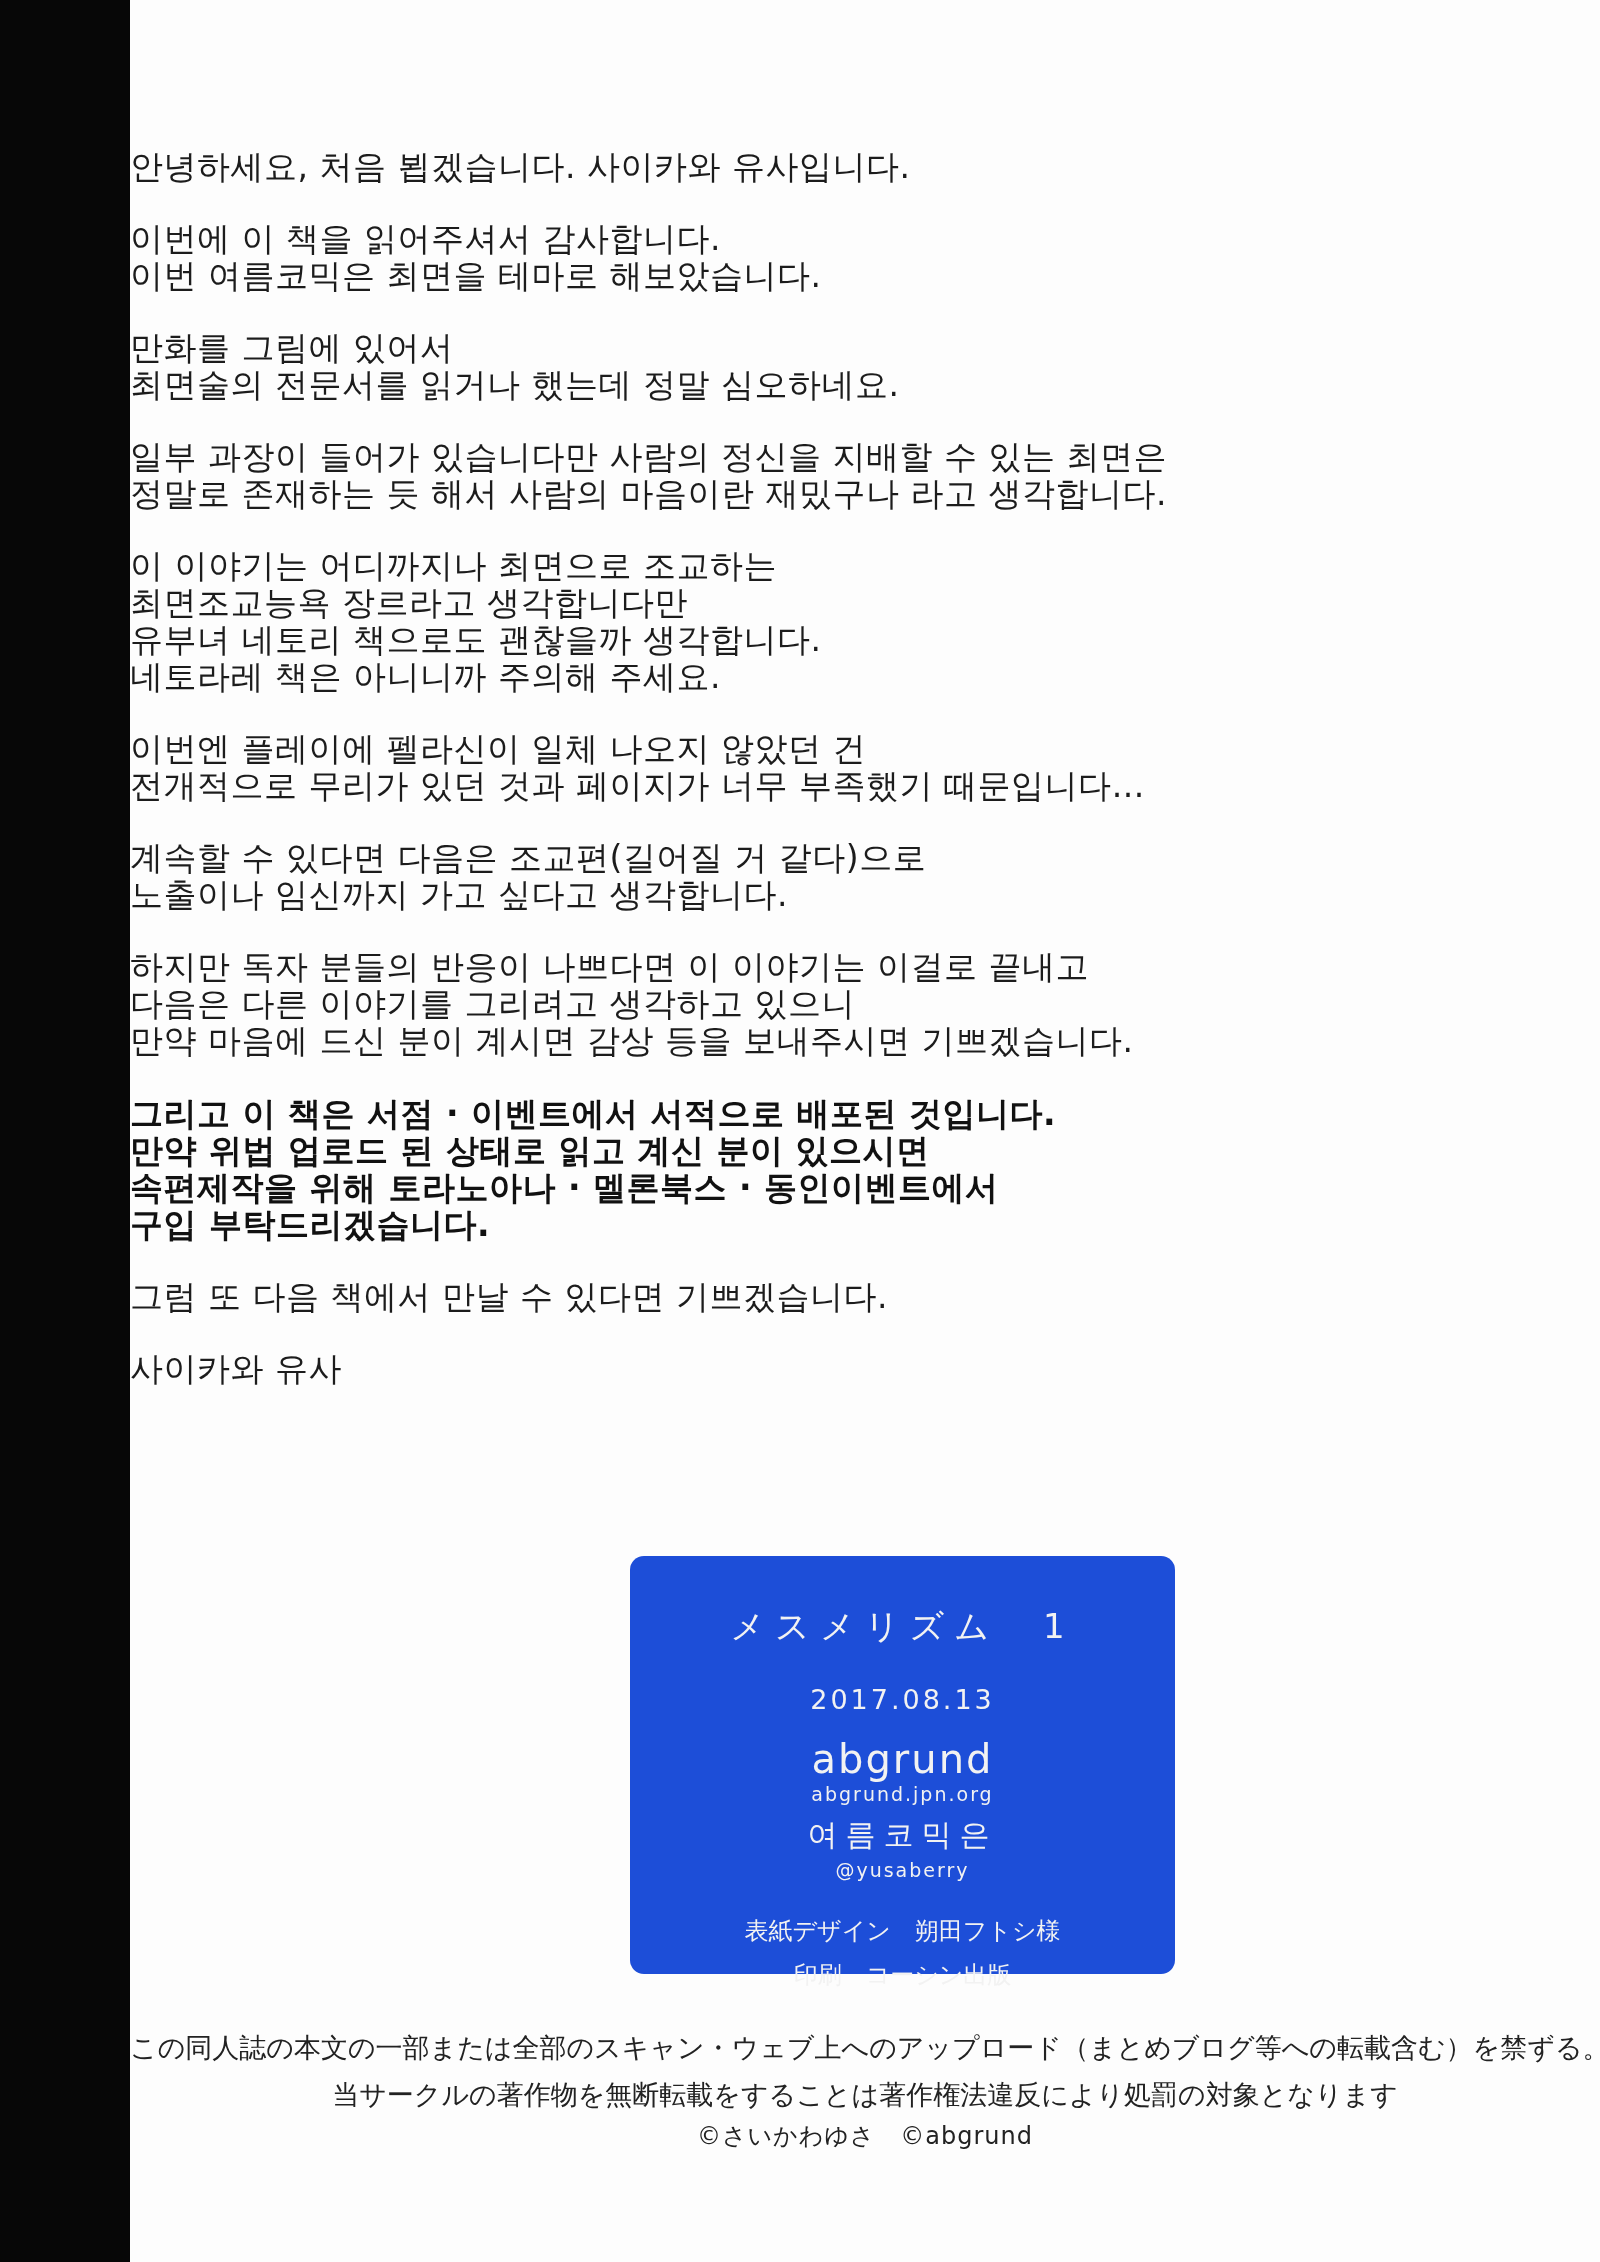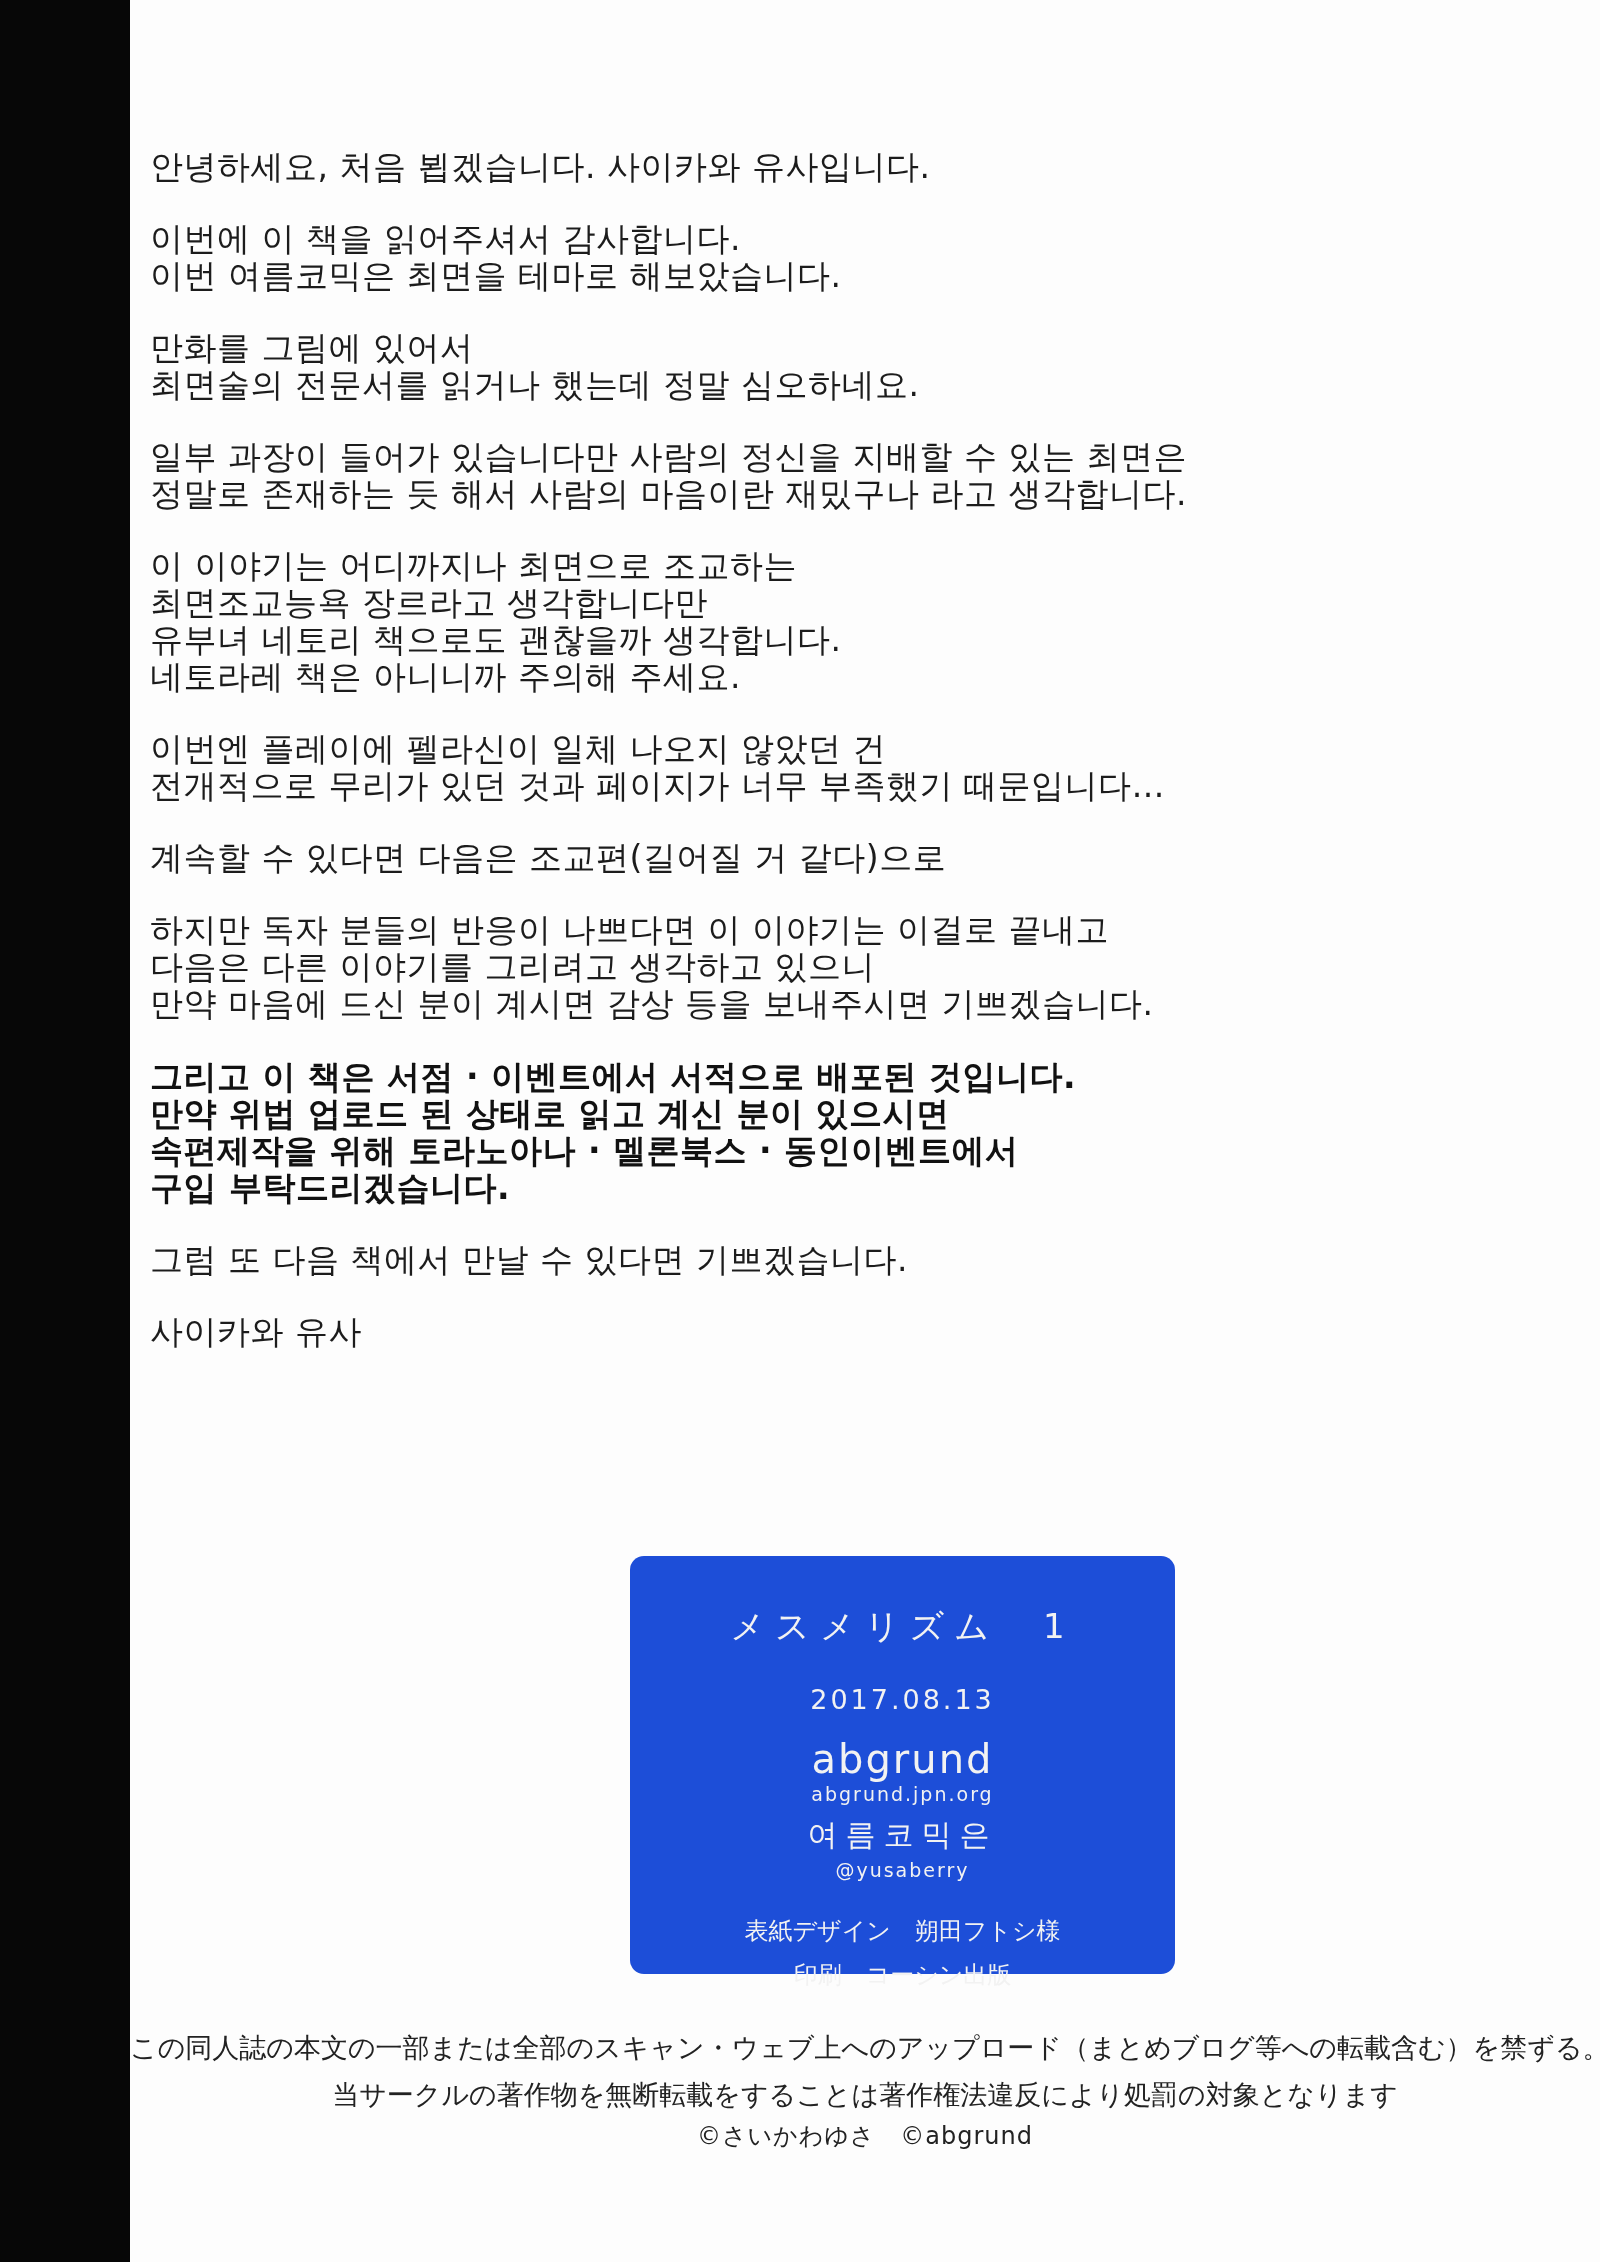--- a/index.html
+++ b/index.html
@@ -10,21 +10,21 @@
     overflow:hidden;
     font-family:"DejaVu Sans", sans-serif;
   }
   
   .scan-bar{
     position:absolute;left:0;top:0;width:130px;height:100%;
     background:#070707;
   }
   
   .afterword{
-    position:absolute;left:150px;top:148px;width:1430px;
+    position:absolute;left:130px;top:148px;width:1430px;
     color:#1c1c1c;
     font-size:33px;line-height:37px;
     letter-spacing:0.5px;
   }
   .para{margin:0 0 35px 0;}
   .para.em{font-weight:700;margin-top:36px;color:#111;}
   .line{display:block;white-space:nowrap;}
   
   .colophon{
     position:absolute;left:630px;top:1556px;width:545px;height:418px;
@@ -78,20 +78,21 @@
       <span class="line">최면조교능욕 장르라고 생각합니다만</span>
       <span class="line">유부녀 네토리 책으로도 괜찮을까 생각합니다.</span>
       <span class="line">네토라레 책은 아니니까 주의해 주세요.</span>
     </p>
     <p class="para">
       <span class="line">이번엔 플레이에 펠라신이 일체 나오지 않았던 건</span>
       <span class="line">전개적으로 무리가 있던 것과 페이지가 너무 부족했기 때문입니다…</span>
     </p>
     <p class="para">
       <span class="line">계속할 수 있다면 다음은 조교편(길어질 거 같다)으로</span>
+      <span class="line">노출이나 임신까지 가고 싶다고 생각합니다.</span>
     </p>
     <p class="para">
       <span class="line">하지만 독자 분들의 반응이 나쁘다면 이 이야기는 이걸로 끝내고</span>
       <span class="line">다음은 다른 이야기를 그리려고 생각하고 있으니</span>
       <span class="line">만약 마음에 드신 분이 계시면 감상 등을 보내주시면 기쁘겠습니다.</span>
     </p>
     <p class="para em">
       <span class="line">그리고 이 책은 서점 · 이벤트에서 서적으로 배포된 것입니다.</span>
       <span class="line">만약 위법 업로드 된 상태로 읽고 계신 분이 있으시면</span>
       <span class="line">속편제작을 위해 토라노아나 · 멜론북스 · 동인이벤트에서</span>

